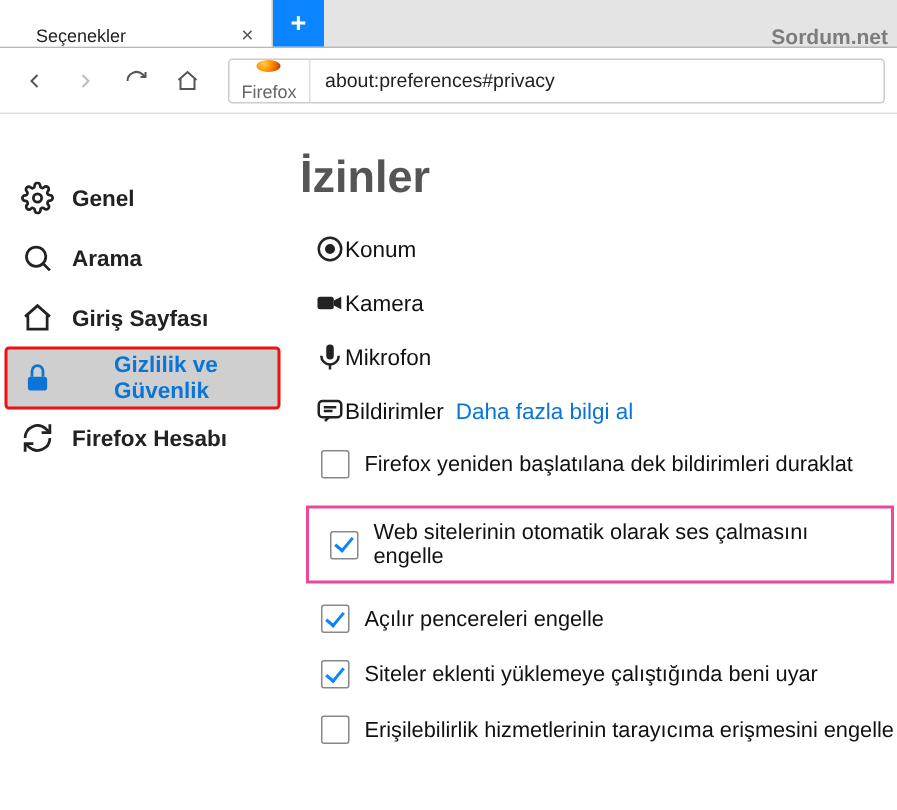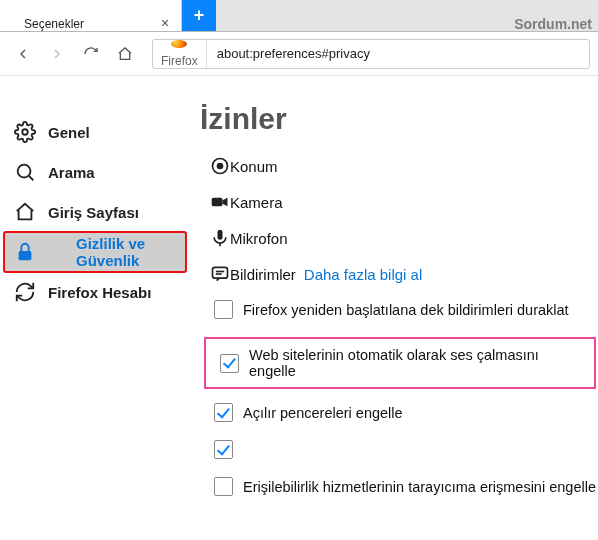--- a/index.html
+++ b/index.html
@@ -174,20 +174,21 @@
       </div>
     </div>
 
     <div class="check-row">
       <span class="checkbox checked"></span>
       <span>Açılır pencereleri engelle</span>
     </div>
 
     <div class="check-row">
       <span class="checkbox checked"></span>
+      <span>Siteler eklenti yüklemeye çalıştığında beni uyar</span>
     </div>
 
     <div class="check-row">
       <span class="checkbox"></span>
       <span>Erişilebilirlik hizmetlerinin tarayıcıma erişmesini engelle</span>
     </div>
   </div>
 </div>
 
 </body></html>

